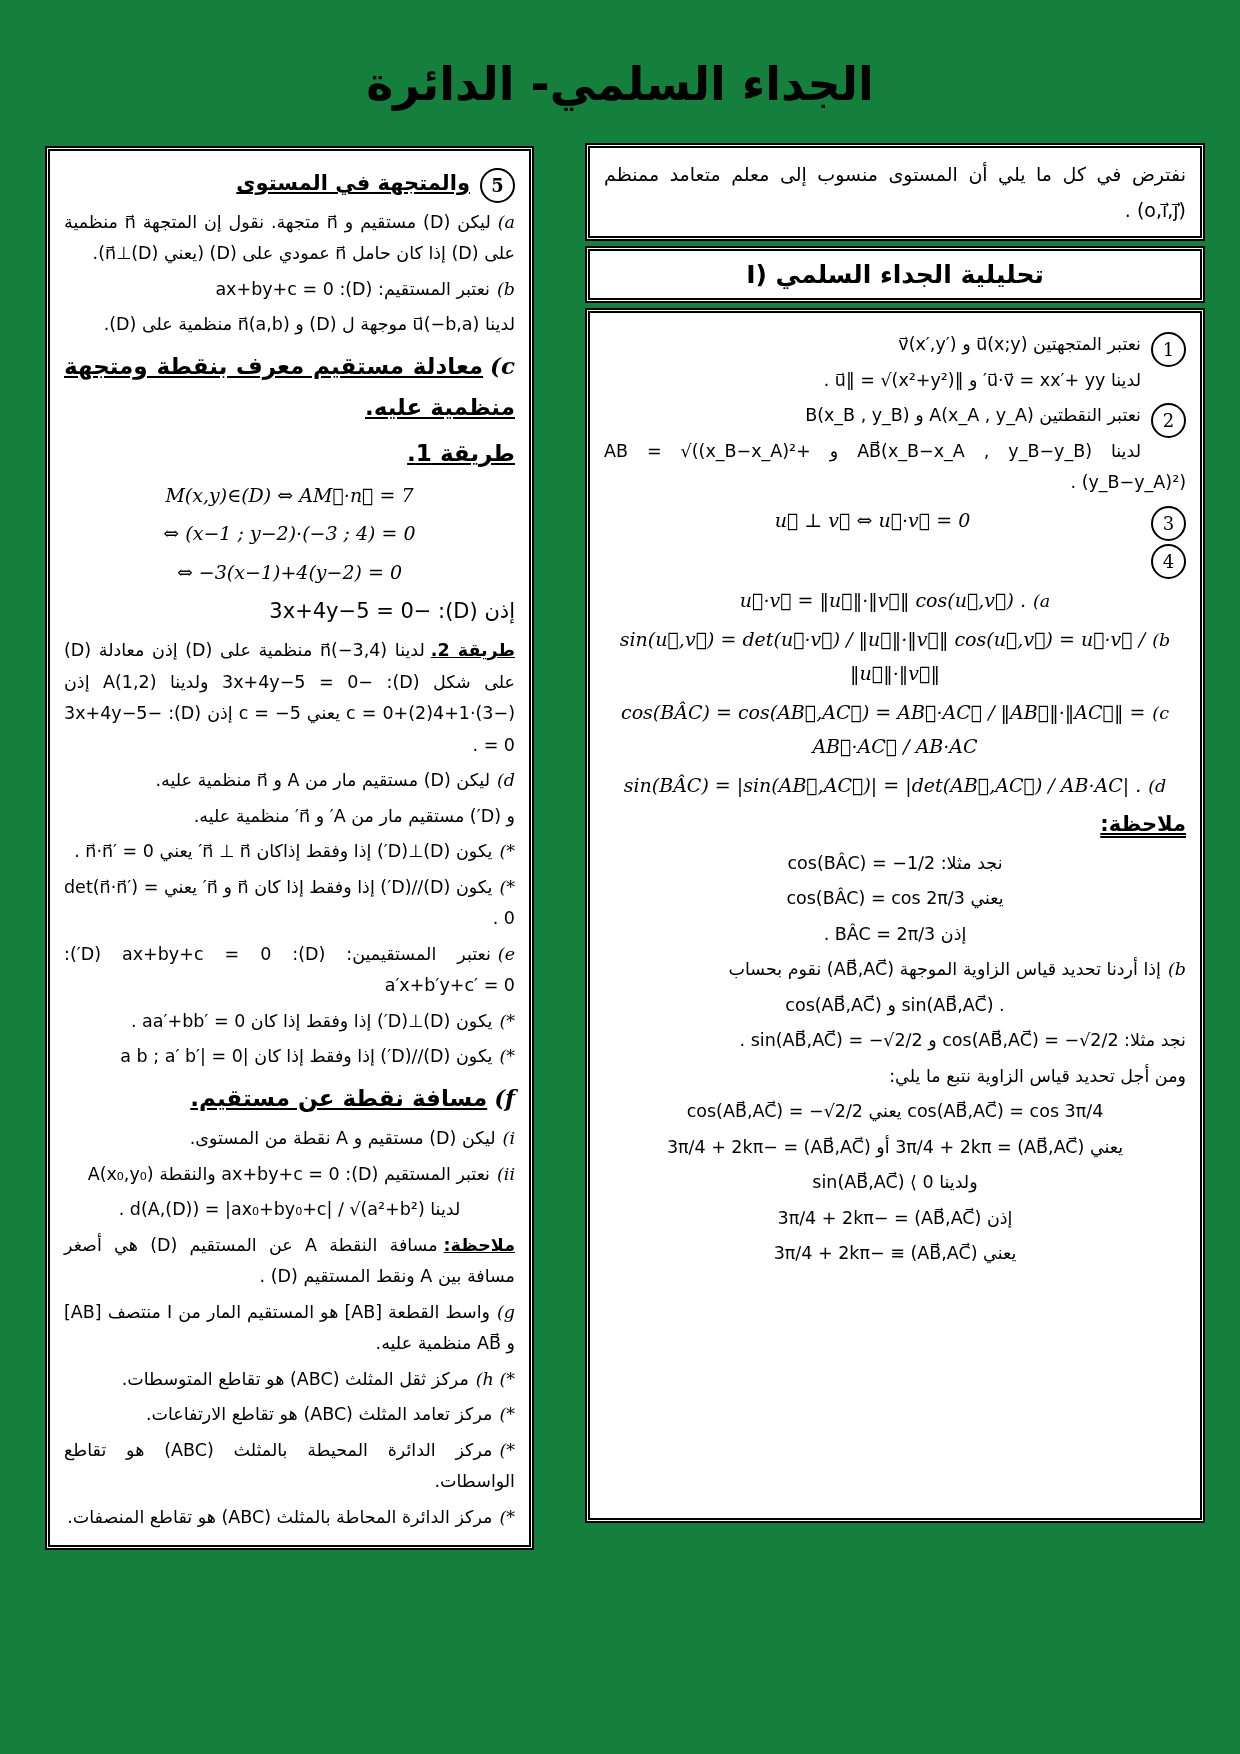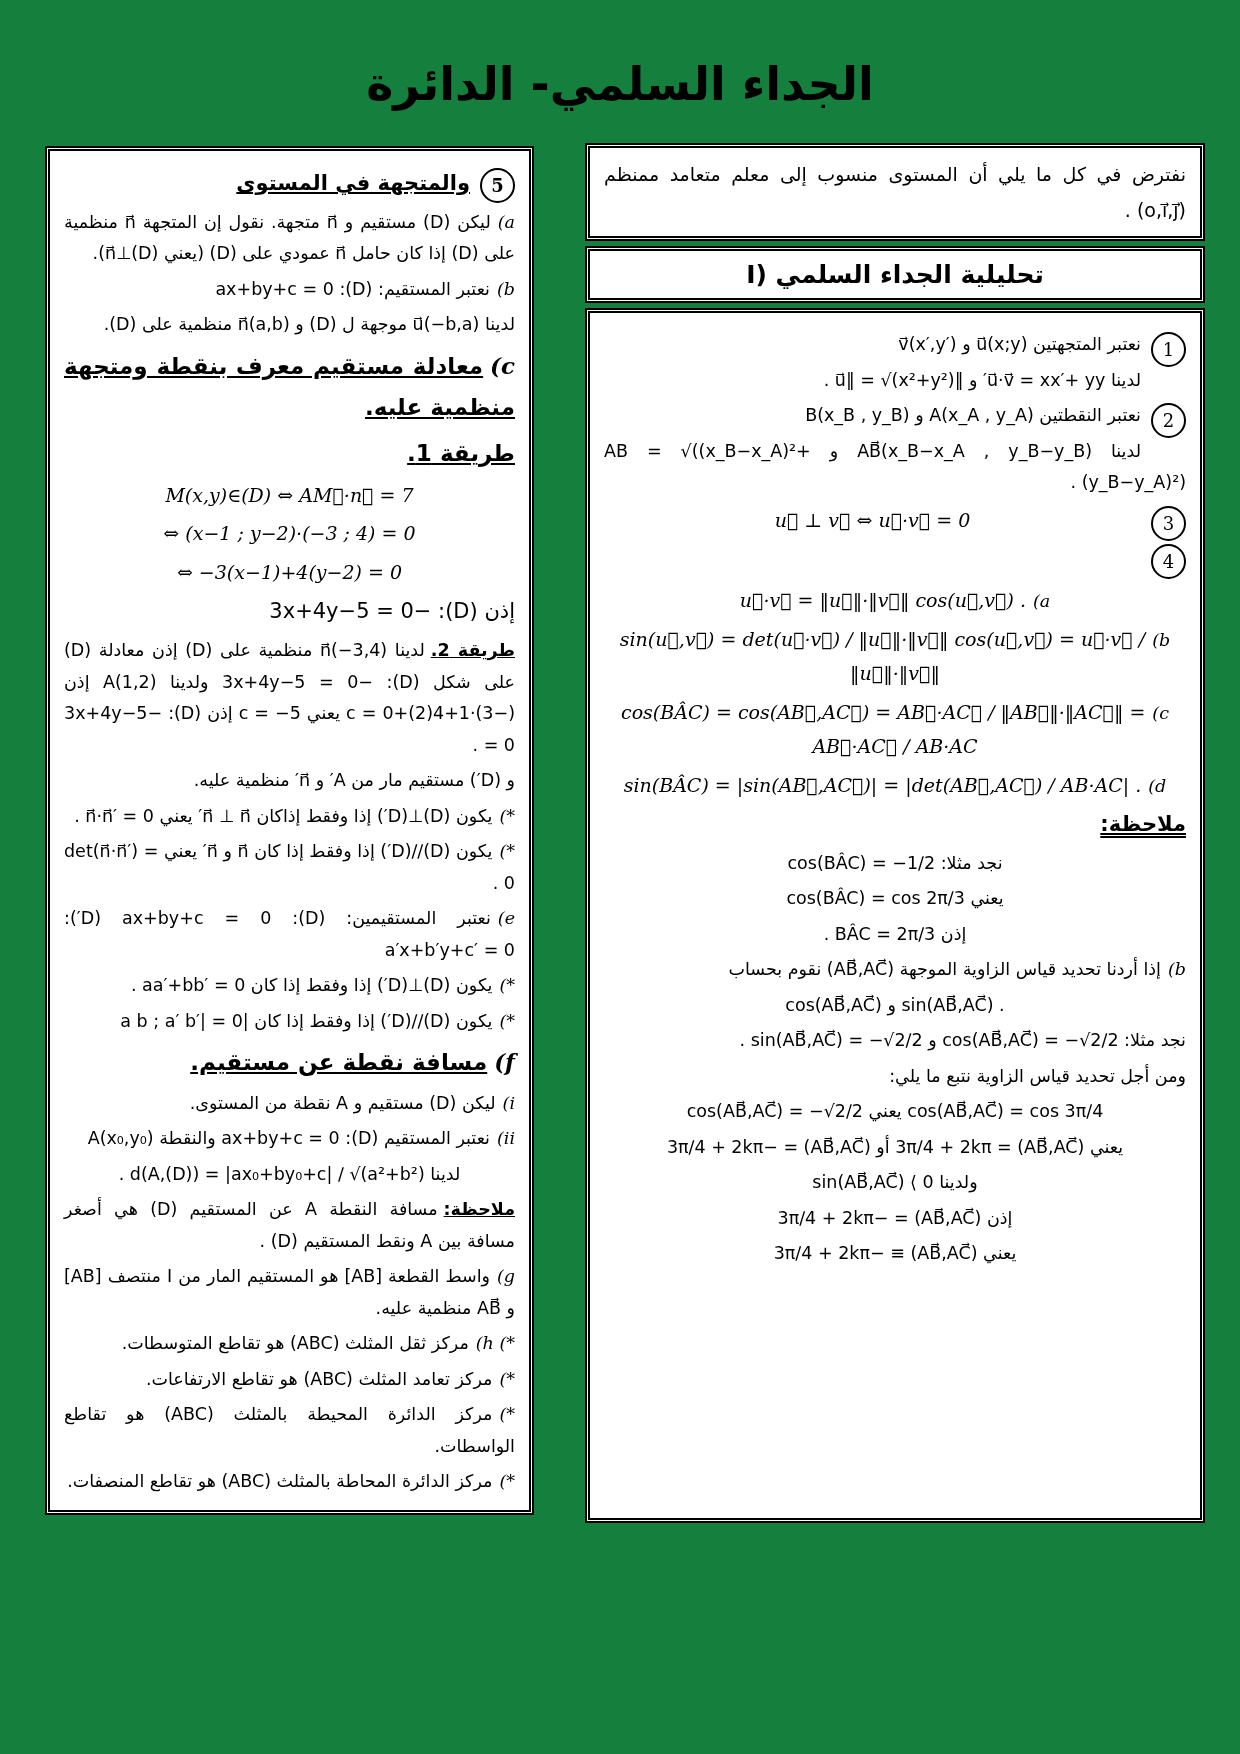--- a/index.html
+++ b/index.html
@@ -84,20 +84,21 @@
         <div class="line m"><span class="lbl" dir="ltr">(a</span><span class="line-text">ليكن (D) مستقيم و n⃗ متجهة. نقول إن المتجهة n⃗ منظمية على (D) إذا كان حامل n⃗ عمودي على (D) (يعني n⃗⊥(D)).</span></div>
         <div class="line m"><span class="lbl" dir="ltr">(b</span><span class="line-text">نعتبر المستقيم:   (D): ax+by+c = 0</span></div>
         <div class="line m"><span class="line-text">لدينا u⃗(−b,a) موجهة ل (D) و n⃗(a,b) منظمية على (D).</span></div>
         <div class="line h2"><span class="lbl" dir="ltr">(c</span><span class="line-text">معادلة مستقيم معرف بنقطة ومتجهة منظمية عليه.</span></div>
         <div class="line h2"><span class="line-text">طريقة 1.</span></div>
         <div class="line c"><span class="line-text">M(x,y)∈(D) ⇔ AM⃗·n⃗ = 7</span></div>
         <div class="line c"><span class="line-text">⇔ (x−1 ; y−2)·(−3 ; 4) = 0</span></div>
         <div class="line c"><span class="line-text">⇔ −3(x−1)+4(y−2) = 0</span></div>
         <div class="line m big"><span class="line-text">إذن   (D): −3x+4y−5 = 0</span></div>
         <div class="line m"><span class="lead">طريقة 2.</span><span class="line-text">لدينا n⃗(−3,4) منظمية على (D) إذن معادلة (D) على شكل (D): −3x+4y−5 = 0 ولدينا A(1,2) إذن (−3)·1+4(2)+c = 0 يعني c = −5 إذن (D): −3x+4y−5 = 0 .</span></div>
+        <div class="line m"><span class="lbl" dir="ltr">(d</span><span class="line-text">ليكن (D) مستقيم مار من A و n⃗ منظمية عليه.</span></div>
         <div class="line m"><span class="line-text">و (D′) مستقيم مار من A′ و n⃗′ منظمية عليه.</span></div>
         <div class="line m"><span class="lbl" dir="ltr">(*</span><span class="line-text">يكون (D)⊥(D′) إذا وفقط إذاكان n⃗ ⊥ n⃗′ يعني n⃗·n⃗′ = 0 .</span></div>
         <div class="line m"><span class="lbl" dir="ltr">(*</span><span class="line-text">يكون (D)∕∕(D′) إذا وفقط إذا كان n⃗ و n⃗′ يعني det(n⃗·n⃗′) = 0 .</span></div>
         <div class="line m"><span class="lbl" dir="ltr">(e</span><span class="line-text">نعتبر المستقيمين:  (D): ax+by+c = 0‏    (D′): a′x+b′y+c′ = 0</span></div>
         <div class="line m"><span class="lbl" dir="ltr">(*</span><span class="line-text">يكون (D)⊥(D′) إذا وفقط إذا كان  aa′+bb′ = 0 .</span></div>
         <div class="line m"><span class="lbl" dir="ltr">(*</span><span class="line-text">يكون (D)∕∕(D′) إذا وفقط إذا كان  |a  b ; a′  b′| = 0</span></div>
         <div class="line h2"><span class="lbl" dir="ltr">(f</span><span class="line-text">مسافة نقطة عن مستقيم.</span></div>
         <div class="line m"><span class="lbl" dir="ltr">(i</span><span class="line-text">ليكن (D) مستقيم و A نقطة من المستوى.</span></div>
         <div class="line m"><span class="lbl" dir="ltr">(ii</span><span class="line-text">نعتبر المستقيم (D): ax+by+c = 0 والنقطة A(x₀,y₀)</span></div>
         <div class="line mc"><span class="line-text">لدينا   d(A,(D)) = |ax₀+by₀+c| ∕ √(a²+b²) .</span></div>

